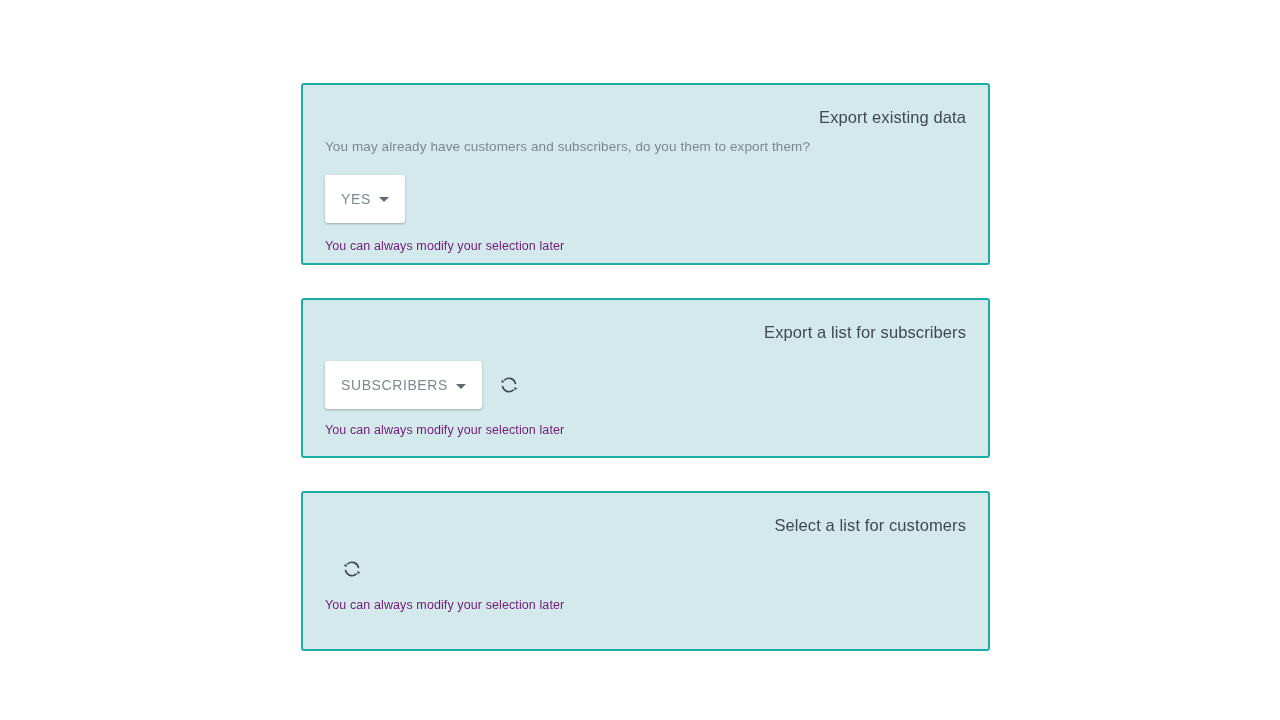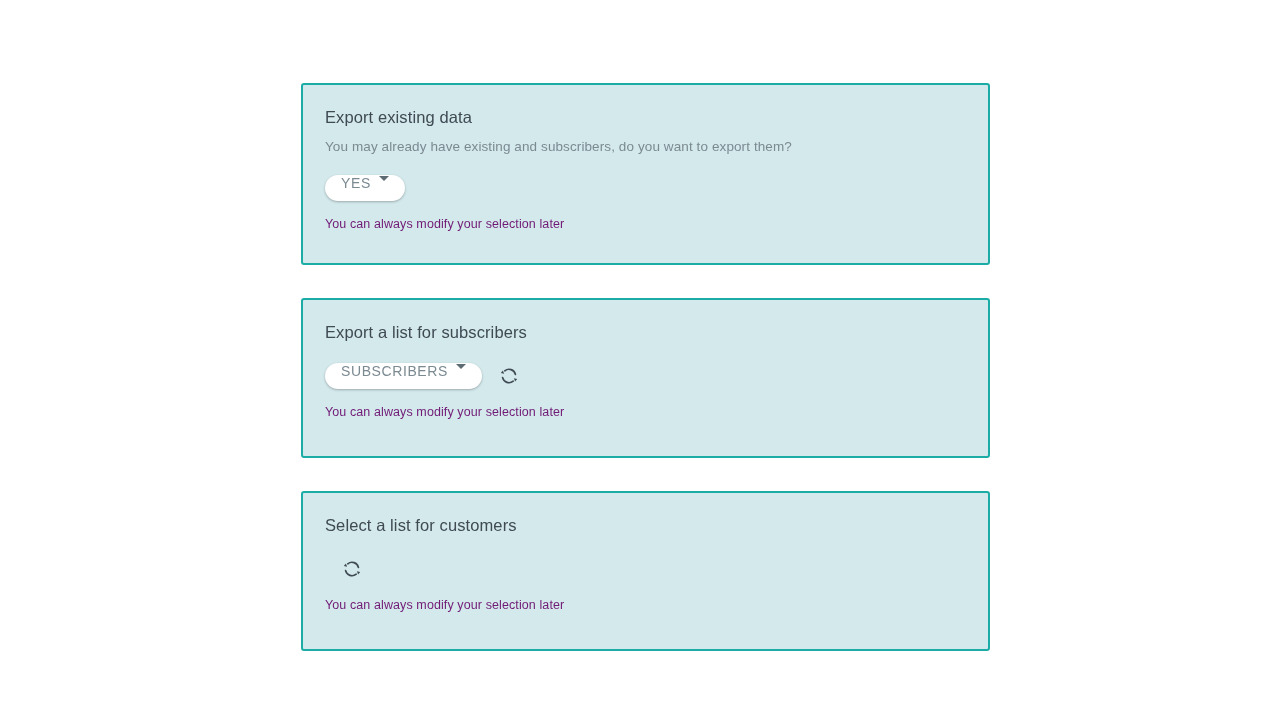--- a/index.html
+++ b/index.html
@@ -45,44 +45,46 @@
     padding: 22px 22px 0 22px;
   }
 
   .panel-title {
     font-size: 16.5px;
     color: #3f4a52;
     font-weight: 400;
     line-height: 1.3;
     margin: 0;
     letter-spacing: 0.1px;
+    text-align: right;
   }
 
   .panel-desc {
     font-size: 13.5px;
     color: #7b8a91;
     margin: 10px 0 0 0;
     line-height: 1.35;
     letter-spacing: 0.1px;
   }
 
   .control-row {
     display: flex;
     align-items: center;
     margin-top: 18px;
   }
 
   .dropdown-btn {
     display: inline-flex;
+    align-items: center;
     justify-content: center;
     background: #ffffff;
     border: none;
-    border-radius: 16px;
+    border-radius: 3px;
     box-shadow: 0 1px 3px rgba(0,0,0,0.16), 0 1px 2px rgba(0,0,0,0.12);
-    height: 26px;
+    height: 48px;
     padding: 0 16px;
     cursor: pointer;
     font-family: "Liberation Sans", sans-serif;
     font-size: 14px;
     color: #7b8a91;
     letter-spacing: 0.6px;
     white-space: nowrap;
   }
 
   .dropdown-btn .label {
@@ -128,21 +130,21 @@
 </style>
 </head>
 <body>
 
 <div class="page">
   <div class="panels">
 
     <section class="panel panel-1">
       <div class="panel-inner">
         <h2 class="panel-title">Export existing data</h2>
-        <p class="panel-desc">You may already have existing and subscribers, do you want to export them?</p>
+        <p class="panel-desc">You may already have customers and subscribers, do you them to export them?</p>
         <div class="control-row">
           <button class="dropdown-btn">
             <span class="label">YES</span>
             <span class="caret"></span>
           </button>
         </div>
         <div class="helper-text">You can always modify your selection later</div>
       </div>
     </section>
 

